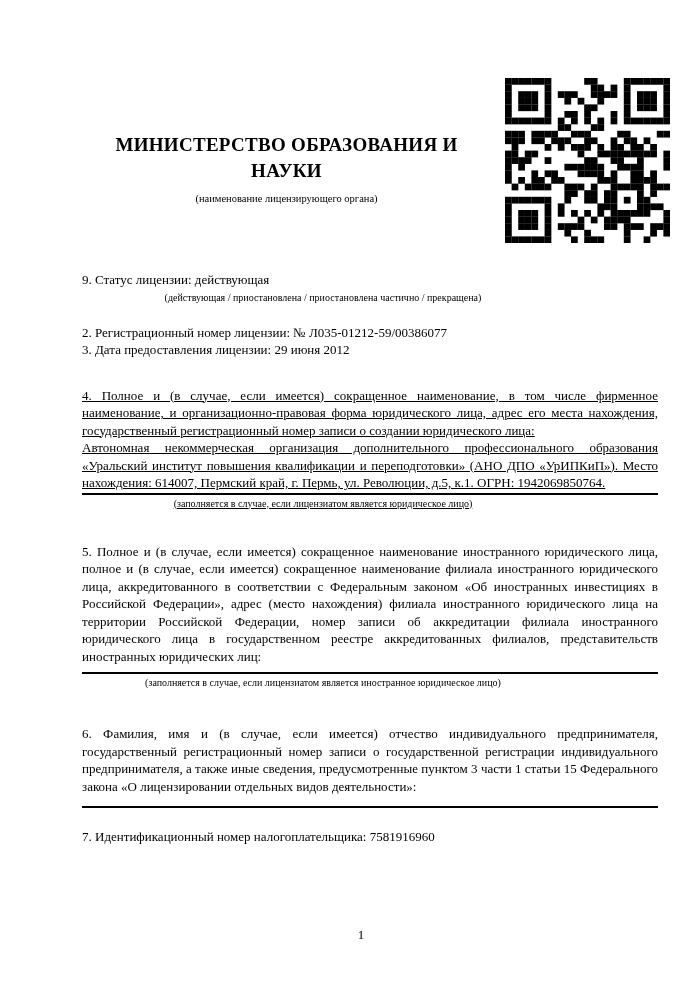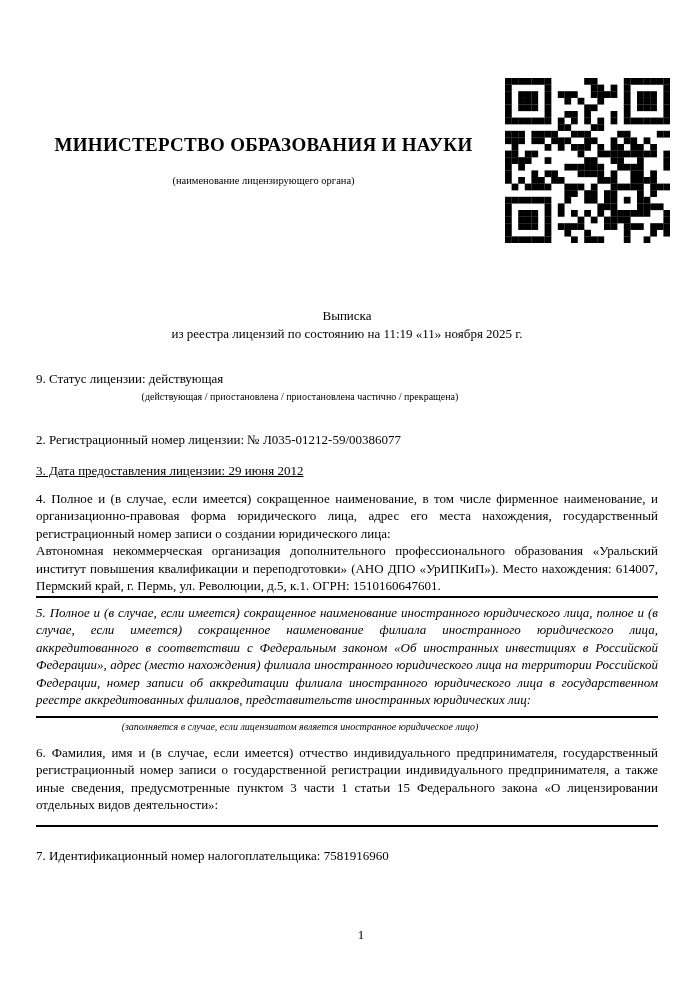--- a/index.html
+++ b/index.html
@@ -7,46 +7,46 @@
   body{
     width:700px;height:989px;
     color:#000000;
     font-family:"Liberation Serif","DejaVu Serif",serif;
     font-size:13px;
     -webkit-font-smoothing:antialiased;
   }
   .page{
     box-sizing:border-box;
     width:700px;height:989px;
-    padding:78px 42px 0 36px;
+    padding:78px 42px 0 82px;
     position:relative;
     background:#ffffff;
     overflow:hidden;
     border-radius:9px;
   }
   
   .header-row{display:flex;align-items:flex-start;}
   .ministry{flex:1 1 auto;text-align:center;margin-top:54px;padding-right:14px;}
   .ministry-title{font-weight:bold;font-size:19px;line-height:26px;letter-spacing:0.3px;}
-  .ministry-caption{font-size:10.5px;line-height:13px;margin-top:16px;}
+  .ministry-caption{font-size:10.5px;line-height:13px;margin-top:8px;}
   .qr{width:165px;height:165px;flex:0 0 auto;margin-right:-12px;}
   .qr svg{display:block;}
 
   
   .doc-title{text-align:center;margin-top:64px;line-height:17.5px;}
 
   
   .para{margin:0;text-align:justify;line-height:17.5px;}
   .line{margin:0;line-height:17.5px;}
   .item1{margin-top:28px;}
-  .item2{margin-top:28px;}
-  .item3{margin-top:14px;text-decoration:underline;}
-  .item4{margin-top:10px;}
-  .item5{margin-top:6px;font-style:italic;}
-  .item6{margin-top:11px;}
+  .item2{margin-top:20px;}
+  .item3{}
+  .item4{margin-top:28px;text-decoration:underline;}
+  .item5{margin-top:33px;}
+  .item6{margin-top:36px;}
   .item7{margin-top:20px;}
   .fill-caption{
     font-size:10px;line-height:13px;
     text-align:center;
     margin-top:2px;margin-right:94px;
   }
   .rule{border-top:2px solid #000;height:0;margin-top:1px;}
   .rule-gap7{margin-top:7px;}
   .rule-gap11{margin-top:11px;}
 
@@ -379,42 +379,39 @@
           <rect x="66.0" y="158.4" width="6.75" height="6.75"></rect>
           <rect x="79.2" y="158.4" width="6.75" height="6.75"></rect>
           <rect x="85.8" y="158.4" width="6.75" height="6.75"></rect>
           <rect x="92.4" y="158.4" width="6.75" height="6.75"></rect>
           <rect x="118.8" y="158.4" width="6.75" height="6.75"></rect>
           <rect x="138.6" y="158.4" width="6.75" height="6.75"></rect>
         </svg>
       </div>
   </div>
 
-  <div class="doc-title">
-    <div class="line">Выписка</div>
-    <div class="line">из реестра лицензий по состоянию на 11:19 «11» ноября 2025 г.</div>
-  </div>
 
   <div class="item1">
     <p class="line">9. Статус лицензии: действующая</p>
     <div class="fill-caption">(действующая / приостановлена / приостановлена частично / прекращена)</div>
   </div>
 
   <div class="item2">
     <p class="line">2. Регистрационный номер лицензии: № Л035-01212-59/00386077</p>
   </div>
 
   <div class="item3">
     <p class="line">3. Дата предоставления лицензии: 29 июня 2012</p>
   </div>
 
   <div class="item4">
     <p class="para">4. Полное и (в случае, если имеется) сокращенное наименование, в том числе фирменное наименование, и организационно-правовая форма юридического лица, адрес его места нахождения, государственный регистрационный номер записи о создании юридического лица:</p>
-    <p class="para">Автономная некоммерческая организация дополнительного профессионального образования «Уральский институт повышения квалификации и переподготовки» (АНО ДПО «УрИПКиП»). Место нахождения: 614007, Пермский край, г. Пермь, ул. Революции, д.5, к.1. ОГРН: 1510160647601.</p>
+    <p class="para">Автономная некоммерческая организация дополнительного профессионального образования «Уральский институт повышения квалификации и переподготовки» (АНО ДПО «УрИПКиП»). Место нахождения: 614007, Пермский край, г. Пермь, ул. Революции, д.5, к.1. ОГРН: 1942069850764.</p>
     <div class="rule"></div>
+    <div class="fill-caption">(заполняется в случае, если лицензиатом является юридическое лицо)</div>
   </div>
 
   <div class="item5">
     <p class="para">5. Полное и (в случае, если имеется) сокращенное наименование иностранного юридического лица, полное и (в случае, если имеется) сокращенное наименование филиала иностранного юридического лица, аккредитованного в соответствии с Федеральным законом «Об иностранных инвестициях в Российской Федерации», адрес (место нахождения) филиала иностранного юридического лица на территории Российской Федерации, номер записи об аккредитации филиала иностранного юридического лица в государственном реестре аккредитованных филиалов, представительств иностранных юридических лиц:</p>
     <p class="para"></p>
     <div class="rule rule-gap7"></div>
     <div class="fill-caption">(заполняется в случае, если лицензиатом является иностранное юридическое лицо)</div>
   </div>
 
   <div class="item6">

